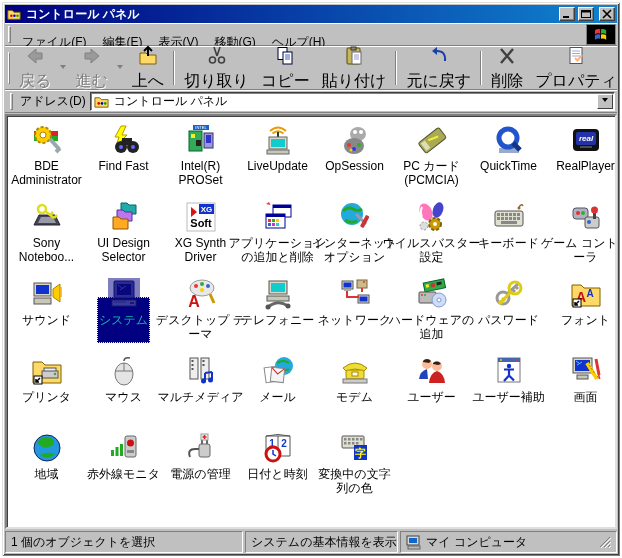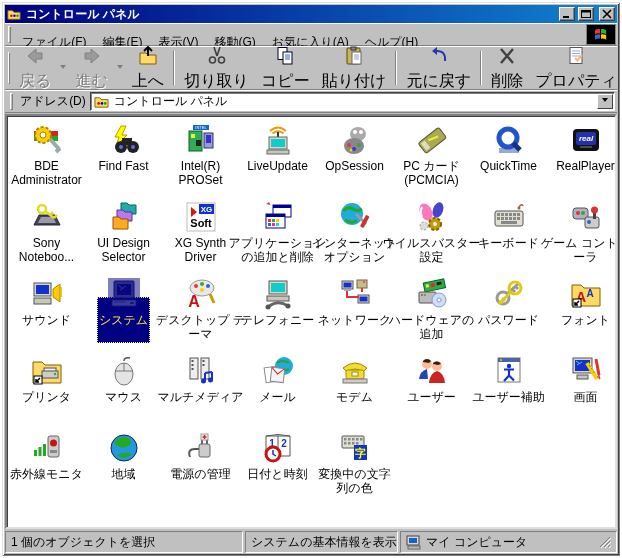--- a/index.html
+++ b/index.html
@@ -44,21 +44,21 @@
     display:flex;align-items:center;justify-content:center;}
   .content{flex:1;background:#fff;overflow:hidden;margin-top:1px;
     border:2px solid;border-color:#808080 #dfdfdf #dfdfdf #808080;
     box-shadow: inset 1px 1px 0 #404040, inset -1px -1px 0 #fff;}
   .grid{display:grid;grid-template-columns:repeat(8,77px);padding:5px 0 0 1px;}
   .tile{height:77px;display:flex;flex-direction:column;align-items:center;overflow:visible;}
   .tile .ic{position:relative;width:32px;height:32px;margin:3px 0 3px 0;flex:0 0 32px;}
   .tile .ic svg{width:32px;height:32px;}
   .tile.sel .ic::after{content:"";position:absolute;inset:0;background:rgba(0,0,128,0.5);}
   .lbl{font-size:12px;line-height:14px;text-align:center;white-space:nowrap;}
-  .tile.sel .lbl span{background:#000080;color:#fde047;outline:1px dotted #f0f0c0;outline-offset:-1px;padding:16px 2px;}
+  .tile.sel .lbl span{background:#000080;color:#14b8a6;outline:1px dotted #f0f0c0;outline-offset:-1px;padding:16px 2px;}
   .statusbar{height:22px;flex:0 0 22px;display:flex;gap:2px;margin-top:2px;align-items:stretch;}
   .spanel{border:1px solid;border-color:#808080 #fff #fff #808080;
     display:flex;align-items:center;padding:1px 5px;white-space:nowrap;overflow:hidden;gap:4px;}
   .sp1{width:238px;}
   .sp2{width:153px;}
   .sp3{flex:1;}
   .sp3 .sicon{width:16px;height:16px;display:inline-flex;flex:0 0 16px;}
   .gripc{width:13px;display:flex;align-items:flex-end;justify-content:flex-end;}
 </style>
 </head>
@@ -94,21 +94,20 @@
       </button>
   </div>
 
   <div class="bar menubar">
     <span class="grip-v"></span>
     <span id="menu-items" style="display:flex;margin-top:16px;">
         <span class="menu-item">ファイル(<u>F</u>)</span>
         <span class="menu-item">編集(<u>E</u>)</span>
         <span class="menu-item">表示(<u>V</u>)</span>
         <span class="menu-item">移動(<u>G</u>)</span>
-        <span class="menu-item">お気に入り(<u>A</u>)</span>
         <span class="menu-item">ヘルプ(<u>H</u>)</span>
       </span>
     <span class="winlogo">
         <svg width="26" height="19" viewBox="0 0 28 22">
           <rect width="28" height="22" fill="#000"></rect>
           <g transform="translate(7,4)">
             <path d="M0 2 Q3 0 6 1 L6 6 Q3 5 0 7 Z" fill="#e33"></path>
             <path d="M7 1 Q10 0 13 2 L13 7 Q10 5 7 6 Z" fill="#3a3"></path>
             <path d="M0 8 Q3 6 6 7 L6 12 Q3 11 0 13 Z" fill="#36c"></path>
             <path d="M7 7 Q10 6 13 8 L13 13 Q10 11 7 12 Z" fill="#fc0"></path>
@@ -668,41 +667,41 @@
               <path d="M19 10 l1.5 2 M21 13 l1.5 2 M23 16 l1.5 2" stroke="#a80"></path>
               <path d="M26 4 l3 16" stroke="#d33" stroke-width="3"></path>
               <path d="M29 20 l1 4 -2.5 -2 Z" fill="#fb9" stroke="#d33"></path>
             </svg></div>
           <div class="lbl">
             <div><span>画面</span></div>
           </div>
         </div>
         <div class="tile">
           <div class="ic"><svg viewBox="0 0 32 32">
+              <circle cx="16" cy="16" r="13" fill="#29d" stroke="#126"></circle>
+              <path d="M7 9 q6 -6 13 -3 q5 3 2 7 q-7 5 -12 1 q-5 -3 -3 -5" fill="#2a2"></path>
+              <path d="M9 23 q8 6 15 -1 q-7 -3 -15 1" fill="#2a2"></path>
+            </svg></div>
+          <div class="lbl">
+            <div><span>地域</span></div>
+          </div>
+        </div>
+        <div class="tile">
+          <div class="ic"><svg viewBox="0 0 32 32">
               <rect x="17" y="4" width="11" height="21" rx="2" fill="#ccc" stroke="#666"></rect>
               <circle cx="22.5" cy="11" r="3.5" fill="#c11"></circle>
               <rect x="19" y="18" width="7" height="3" fill="#888"></rect>
               <g fill="#2a2">
                 <rect x="3" y="18" width="3" height="6"></rect>
                 <rect x="7.5" y="15" width="3" height="9"></rect>
                 <rect x="12" y="12" width="3" height="12"></rect>
               </g>
             </svg></div>
           <div class="lbl">
             <div><span>赤外線モニタ</span></div>
-          </div>
-        </div>
-        <div class="tile">
-          <div class="ic"><svg viewBox="0 0 32 32">
-              <circle cx="16" cy="16" r="13" fill="#29d" stroke="#126"></circle>
-              <path d="M7 9 q6 -6 13 -3 q5 3 2 7 q-7 5 -12 1 q-5 -3 -3 -5" fill="#2a2"></path>
-              <path d="M9 23 q8 6 15 -1 q-7 -3 -15 1" fill="#2a2"></path>
-            </svg></div>
-          <div class="lbl">
-            <div><span>地域</span></div>
           </div>
         </div>
         <div class="tile">
           <div class="ic"><svg viewBox="0 0 32 32">
               <path d="M5 25 q-3 -8 5 -8 h4" fill="none" stroke="#555" stroke-width="2"></path>
               <rect x="14" y="12" width="11" height="13" rx="2" fill="#ccc" stroke="#666"></rect>
               <path d="M17 12 v-5 m5 5 v-5" stroke="#666" stroke-width="2"></path>
               <rect x="16" y="2" width="7" height="6" fill="#eee" stroke="#999"></rect>
               <path d="M19.5 3 v4 M17.5 5 h4" stroke="#d22" stroke-width="1.5"></path>
             </svg></div>

